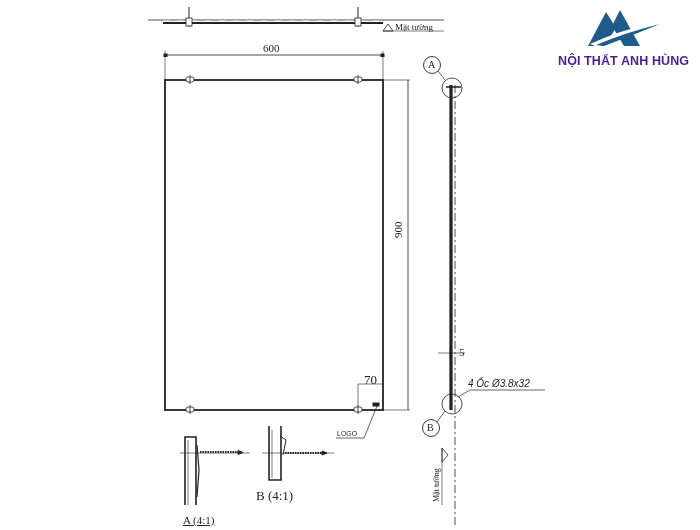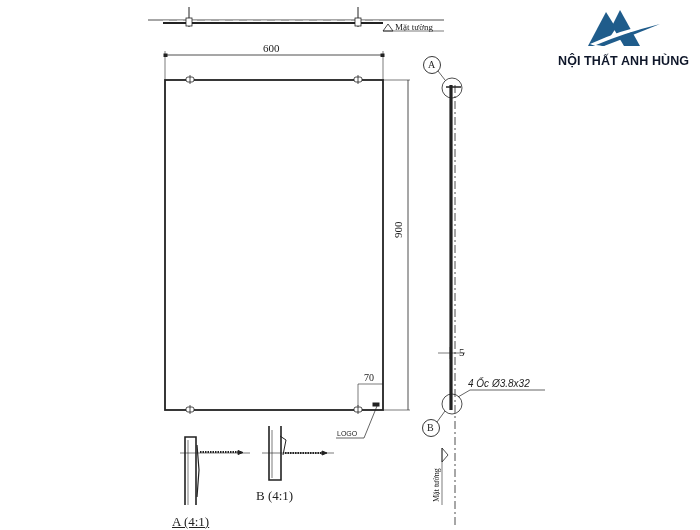--- a/index.html
+++ b/index.html
@@ -1,19 +1,19 @@
 <!DOCTYPE html>
 <html><head>
 <meta charset="utf-8">
 <style>
   html, body { margin:0; padding:0; background:#ffffff; }
   body { width:700px; height:530px; position:relative; overflow:hidden; font-family:"Liberation Serif", serif; }
   #drawing { position:absolute; left:0; top:0; }
   .lbl { position:absolute; color:#222; white-space:nowrap; font-family:"Liberation Serif", serif; }
-  .logo-text { position:absolute; left:558px; top:54px; font-family:"Liberation Sans", sans-serif; font-weight:bold; font-size:12.5px; color:#0f172a; letter-spacing:0.1px; white-space:nowrap; }
+  .logo-text { position:absolute; left:558px; top:54px; font-family:"Liberation Sans", sans-serif; font-weight:bold; font-size:12.5px; color:#4c1d95; letter-spacing:0.1px; white-space:nowrap; }
 </style>
 </head>
 <body>
 
 <svg id="drawing" width="700" height="530" viewBox="0 0 700 530" xmlns="http://www.w3.org/2000/svg">
 
   <g stroke="#222" fill="none">
     <line x1="148" y1="20" x2="444" y2="20" stroke-width="0.8"></line>
     <line x1="163" y1="23" x2="383" y2="23" stroke-width="2.2"></line>
     <line x1="163" y1="21" x2="383" y2="21" stroke="#fff" stroke-width="0.8" stroke-dasharray="6 8"></line>
@@ -97,22 +97,22 @@
     <polygon points="588,46 606,12 616,28 604,46" fill="#1f5c8b"></polygon>
     <polygon points="620,10 640,46 624,46 612,26" fill="#1f5c8b"></polygon>
     <path d="M590 44 Q620 30 658 22 Q625 34 598 47 Z" fill="#ffffff"></path>
     <path d="M596 45 Q624 33 660 24 Q628 37 604 46 Z" fill="#1f5c8b"></path>
   </g>
 </svg>
 
 <span class="lbl" style="left:395px; top:22px; font-size:9px;">Mặt tường</span>
 <span class="lbl" style="left:263px; top:42px; font-size:11px;text-align:center;">600</span>
 <span class="lbl" style="left:392px; top:238px; font-size:11px; transform:rotate(-90deg); transform-origin:left top;">900</span>
-<span class="lbl" style="left:364px; top:372px; font-size:10px;">70</span>
+<span class="lbl" style="left:364px; top:372px; font-size:13px;">70</span>
 <span class="lbl" style="left:337px; top:430px; font-size:7px; font-family:'Liberation Sans', sans-serif;">LOGO</span>
 <span class="lbl" style="left:428px; top:59px; font-size:10px;">A</span>
 <span class="lbl" style="left:427px; top:422px; font-size:10px;">B</span>
 <span class="lbl" style="left:459px; top:346px; font-size:11px;">5</span>
 <span class="lbl" style="left:468px; top:378px; font-size:10px; font-family:'Liberation Sans', sans-serif;font-style:italic;">4 Ốc Ø3.8x32</span>
 <span class="lbl" style="left:432px; top:502px; font-size:8px; transform:rotate(-90deg); transform-origin:left top;">Mặt tường</span>
-<span class="lbl" style="left:172px; top:514px; font-size:13px;text-decoration:underline;">A (4:1)</span>
+<span class="lbl" style="left:183px; top:514px; font-size:11px;text-decoration:underline;">A (4:1)</span>
 <span class="lbl" style="left:256px; top:488px; font-size:13px;">B (4:1)</span>
 <span class="logo-text">NỘI THẤT ANH HÙNG</span>
 
 </body></html>

